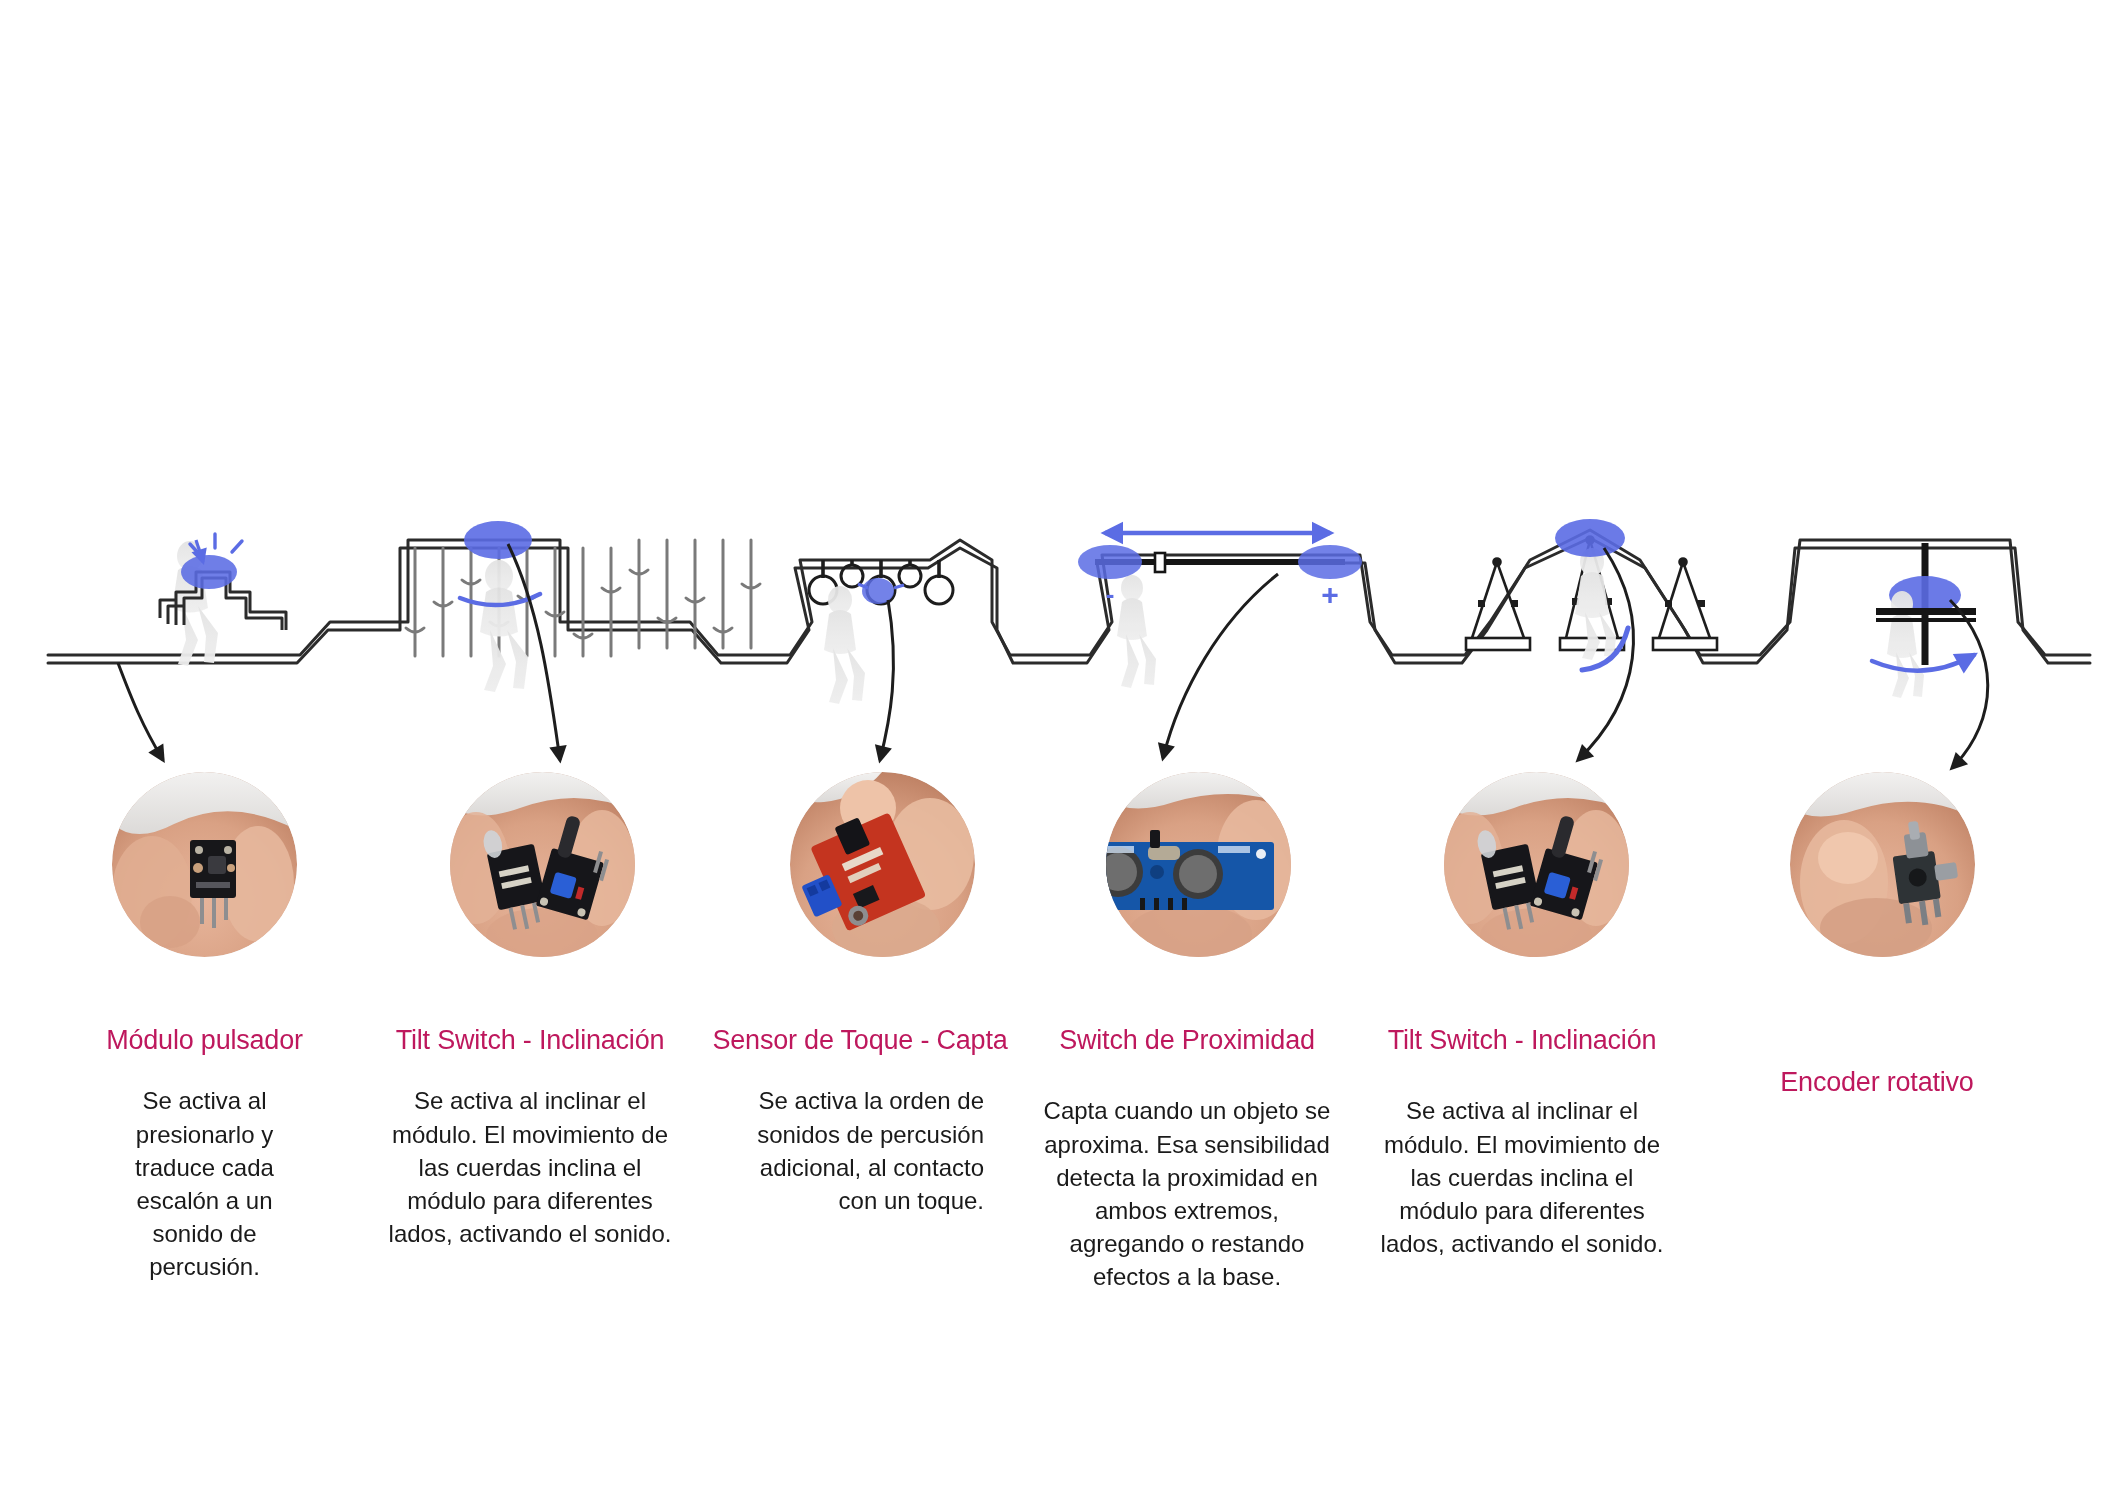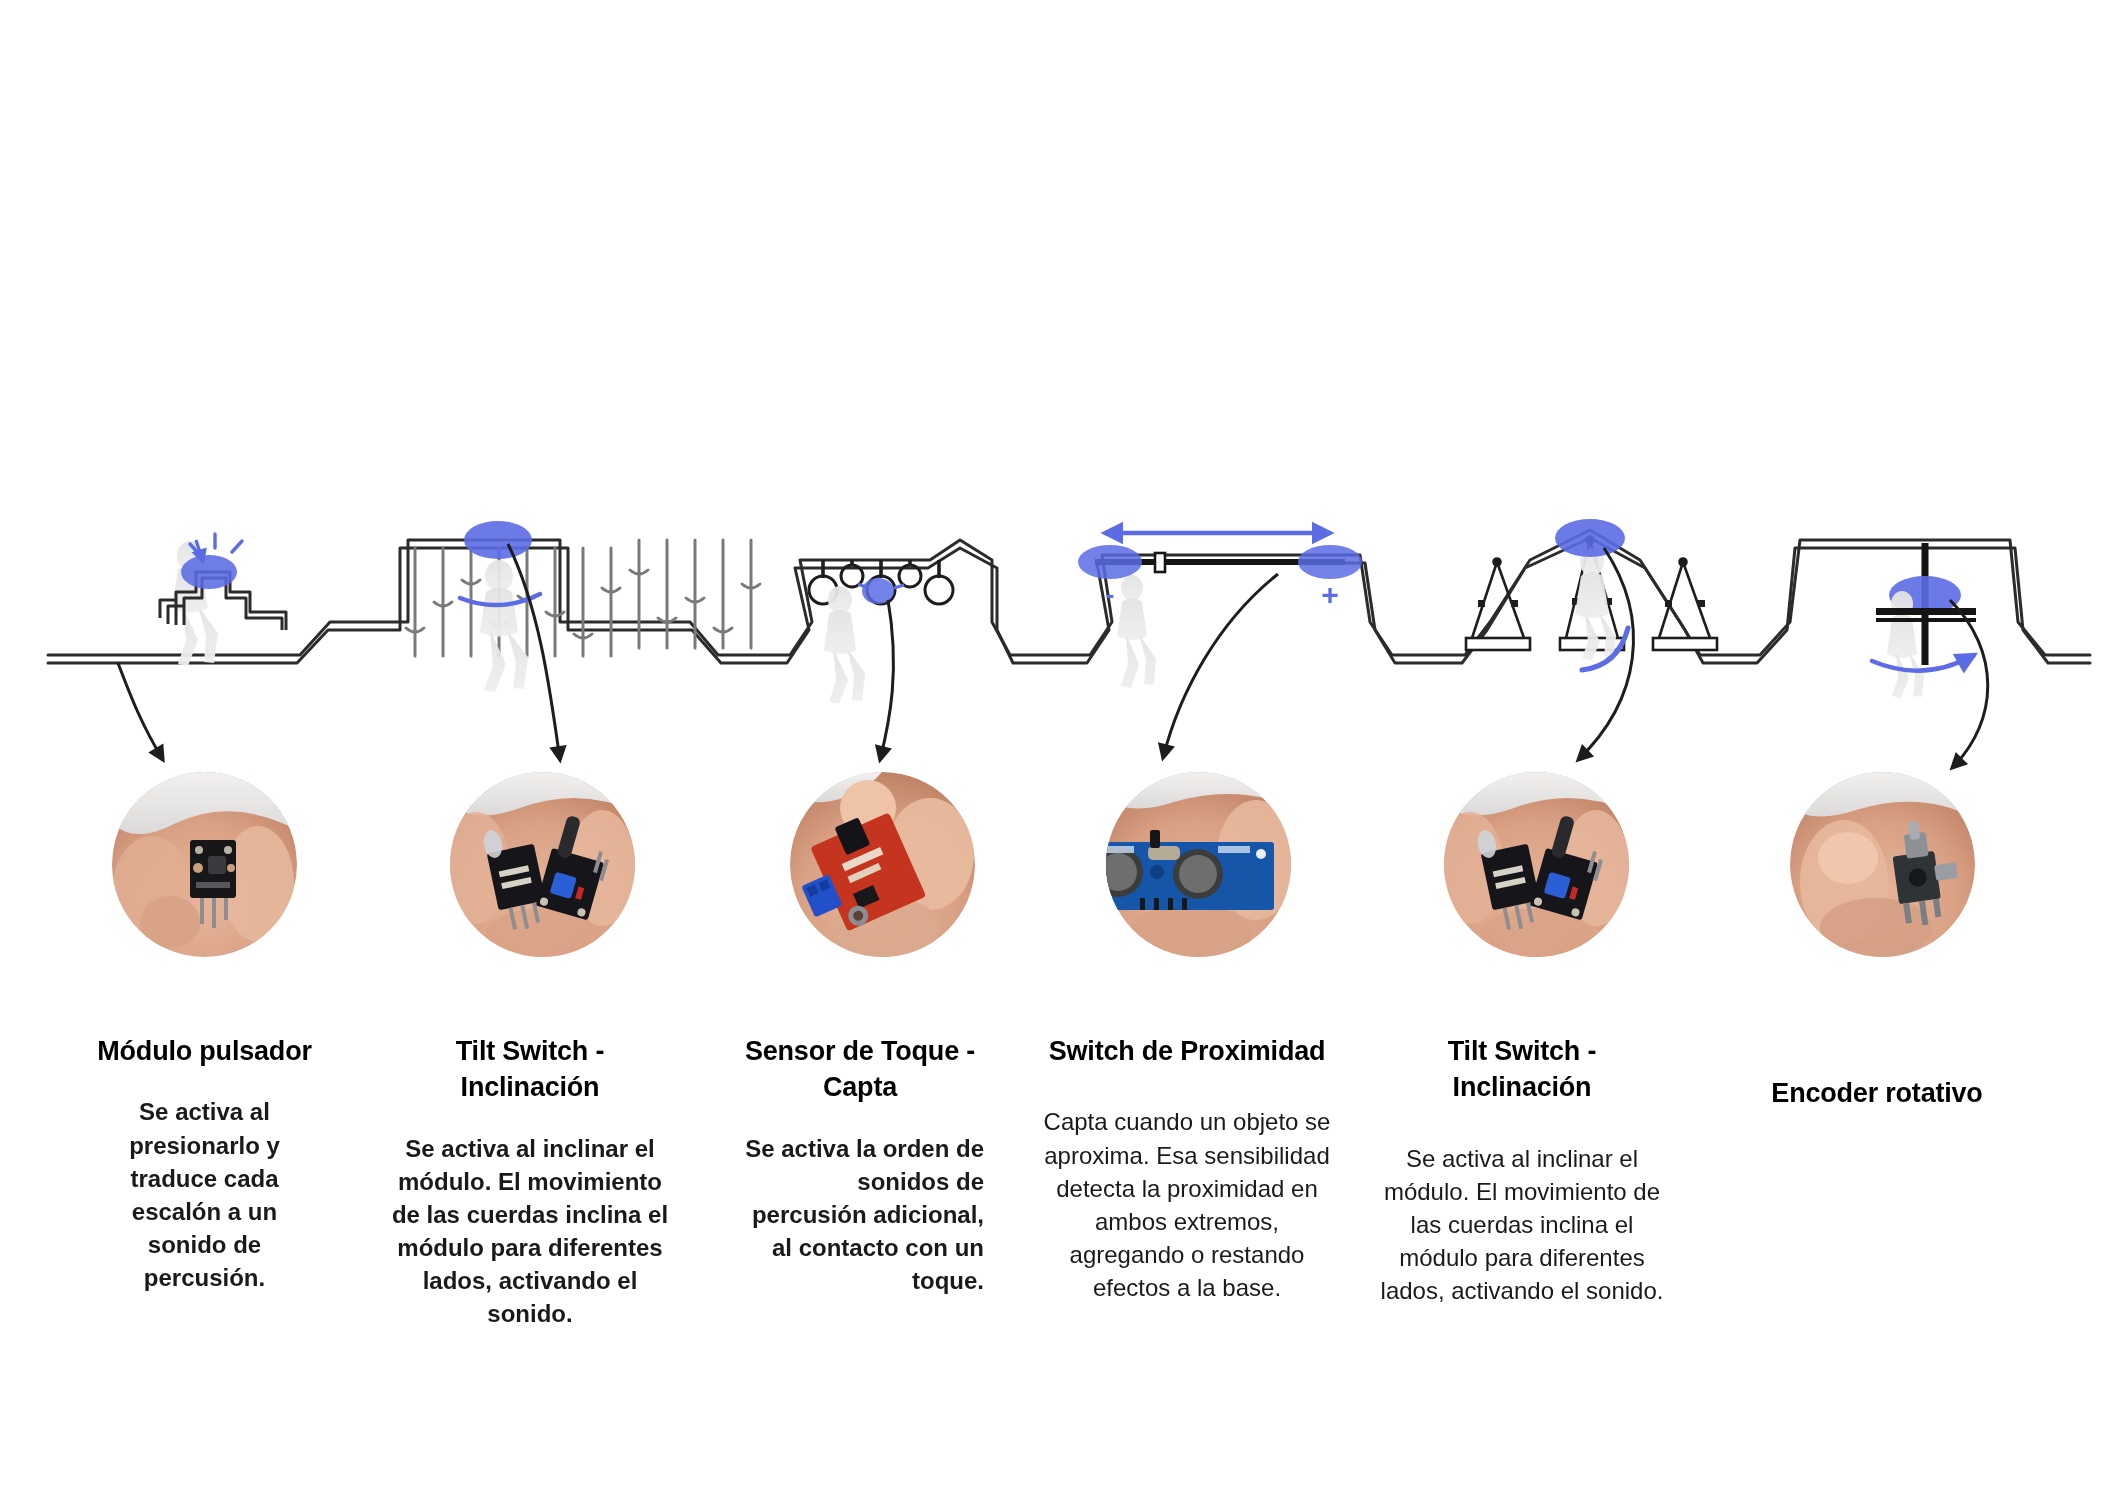--- a/index.html
+++ b/index.html
@@ -25,34 +25,34 @@
   }
   .thumb .inner{position:absolute;left:0;top:0;width:100%;height:100%;}
 
   
   .col{
     position:absolute;
     text-align:center;
   }
   .col .title{
     font-size:27px;
-    font-weight:700;
+    font-weight:400;
     line-height:1.35;
     letter-spacing:-0.2px;
-    color:#000000;
-    margin:11px;
+    color:#be185d;
+    margin:0;
   }
   .col .body{
     font-size:24px;
     font-weight:400;
     line-height:1.38;
     color:#1a1a1a;
     margin:0;
   }
-  .col .body.gap-m{margin-top:26px;font-weight:bold;}
+  .col .body.gap-m{margin-top:26px;}
   .col .body.gap-l{margin-top:36px;}
 </style>
 </head>
 <body>
 
 <div id="stage">
 
   <svg id="diagram" viewBox="0 0 2111 1496">
     <defs>
 

